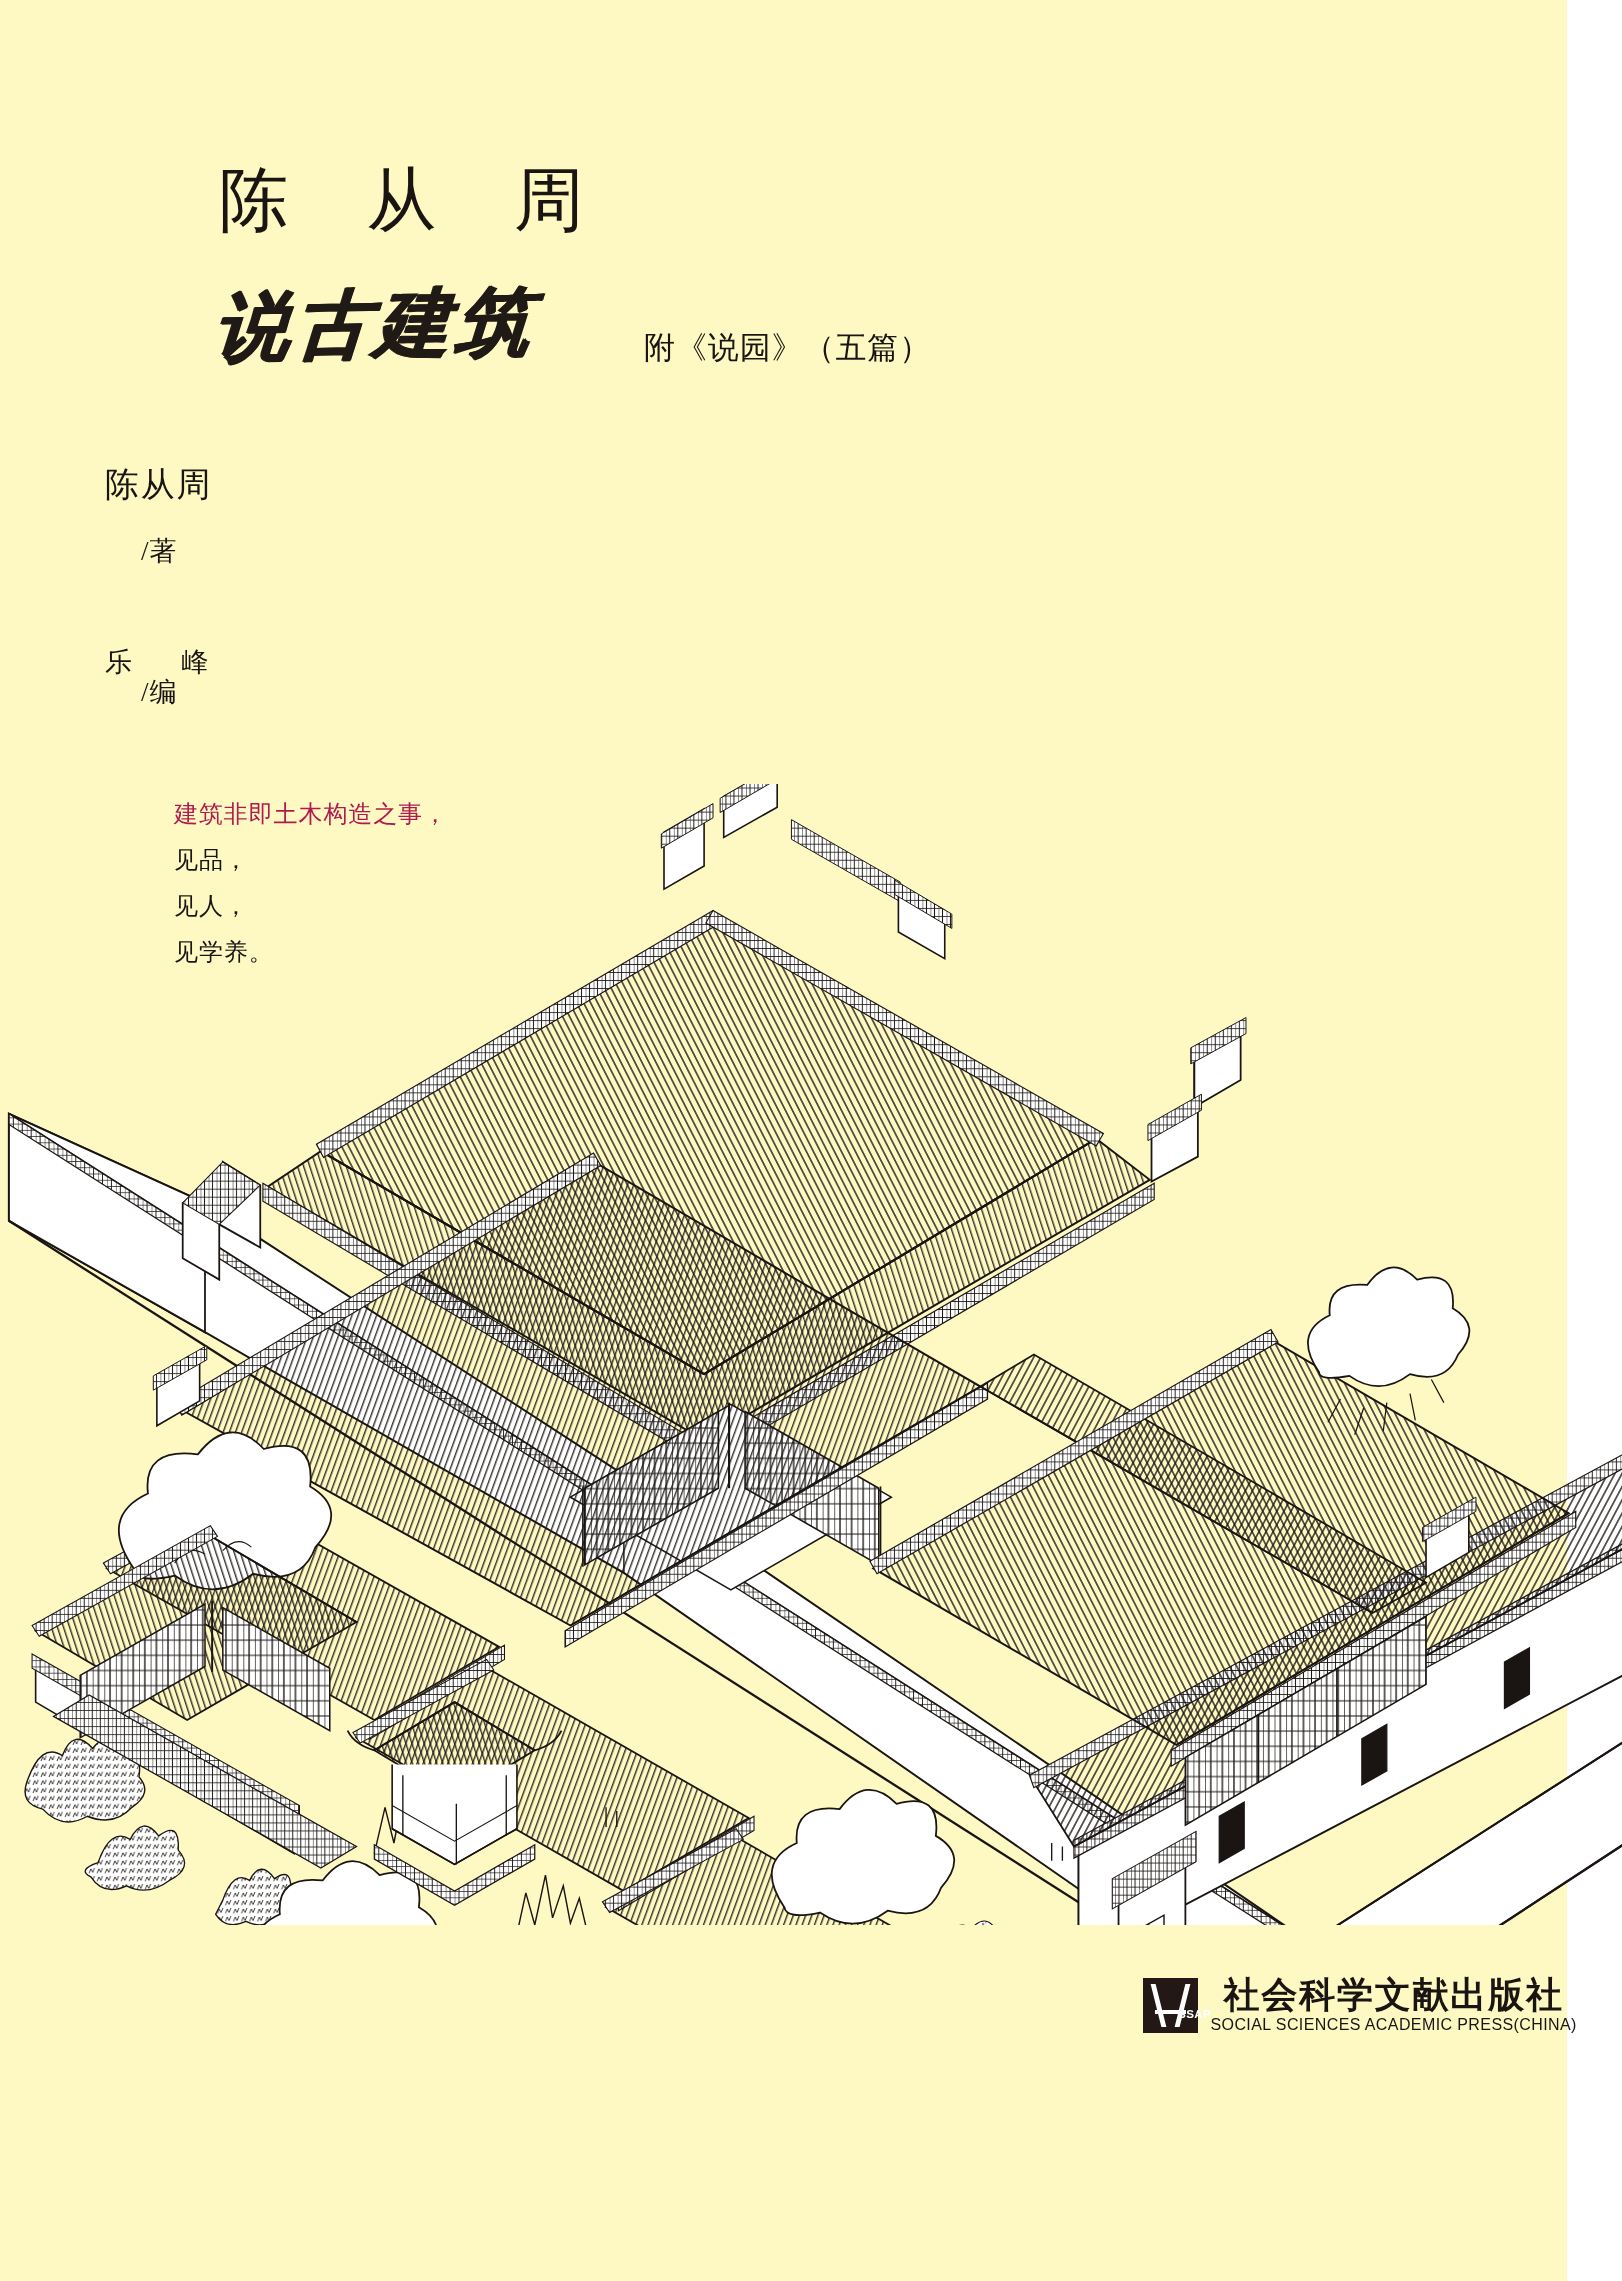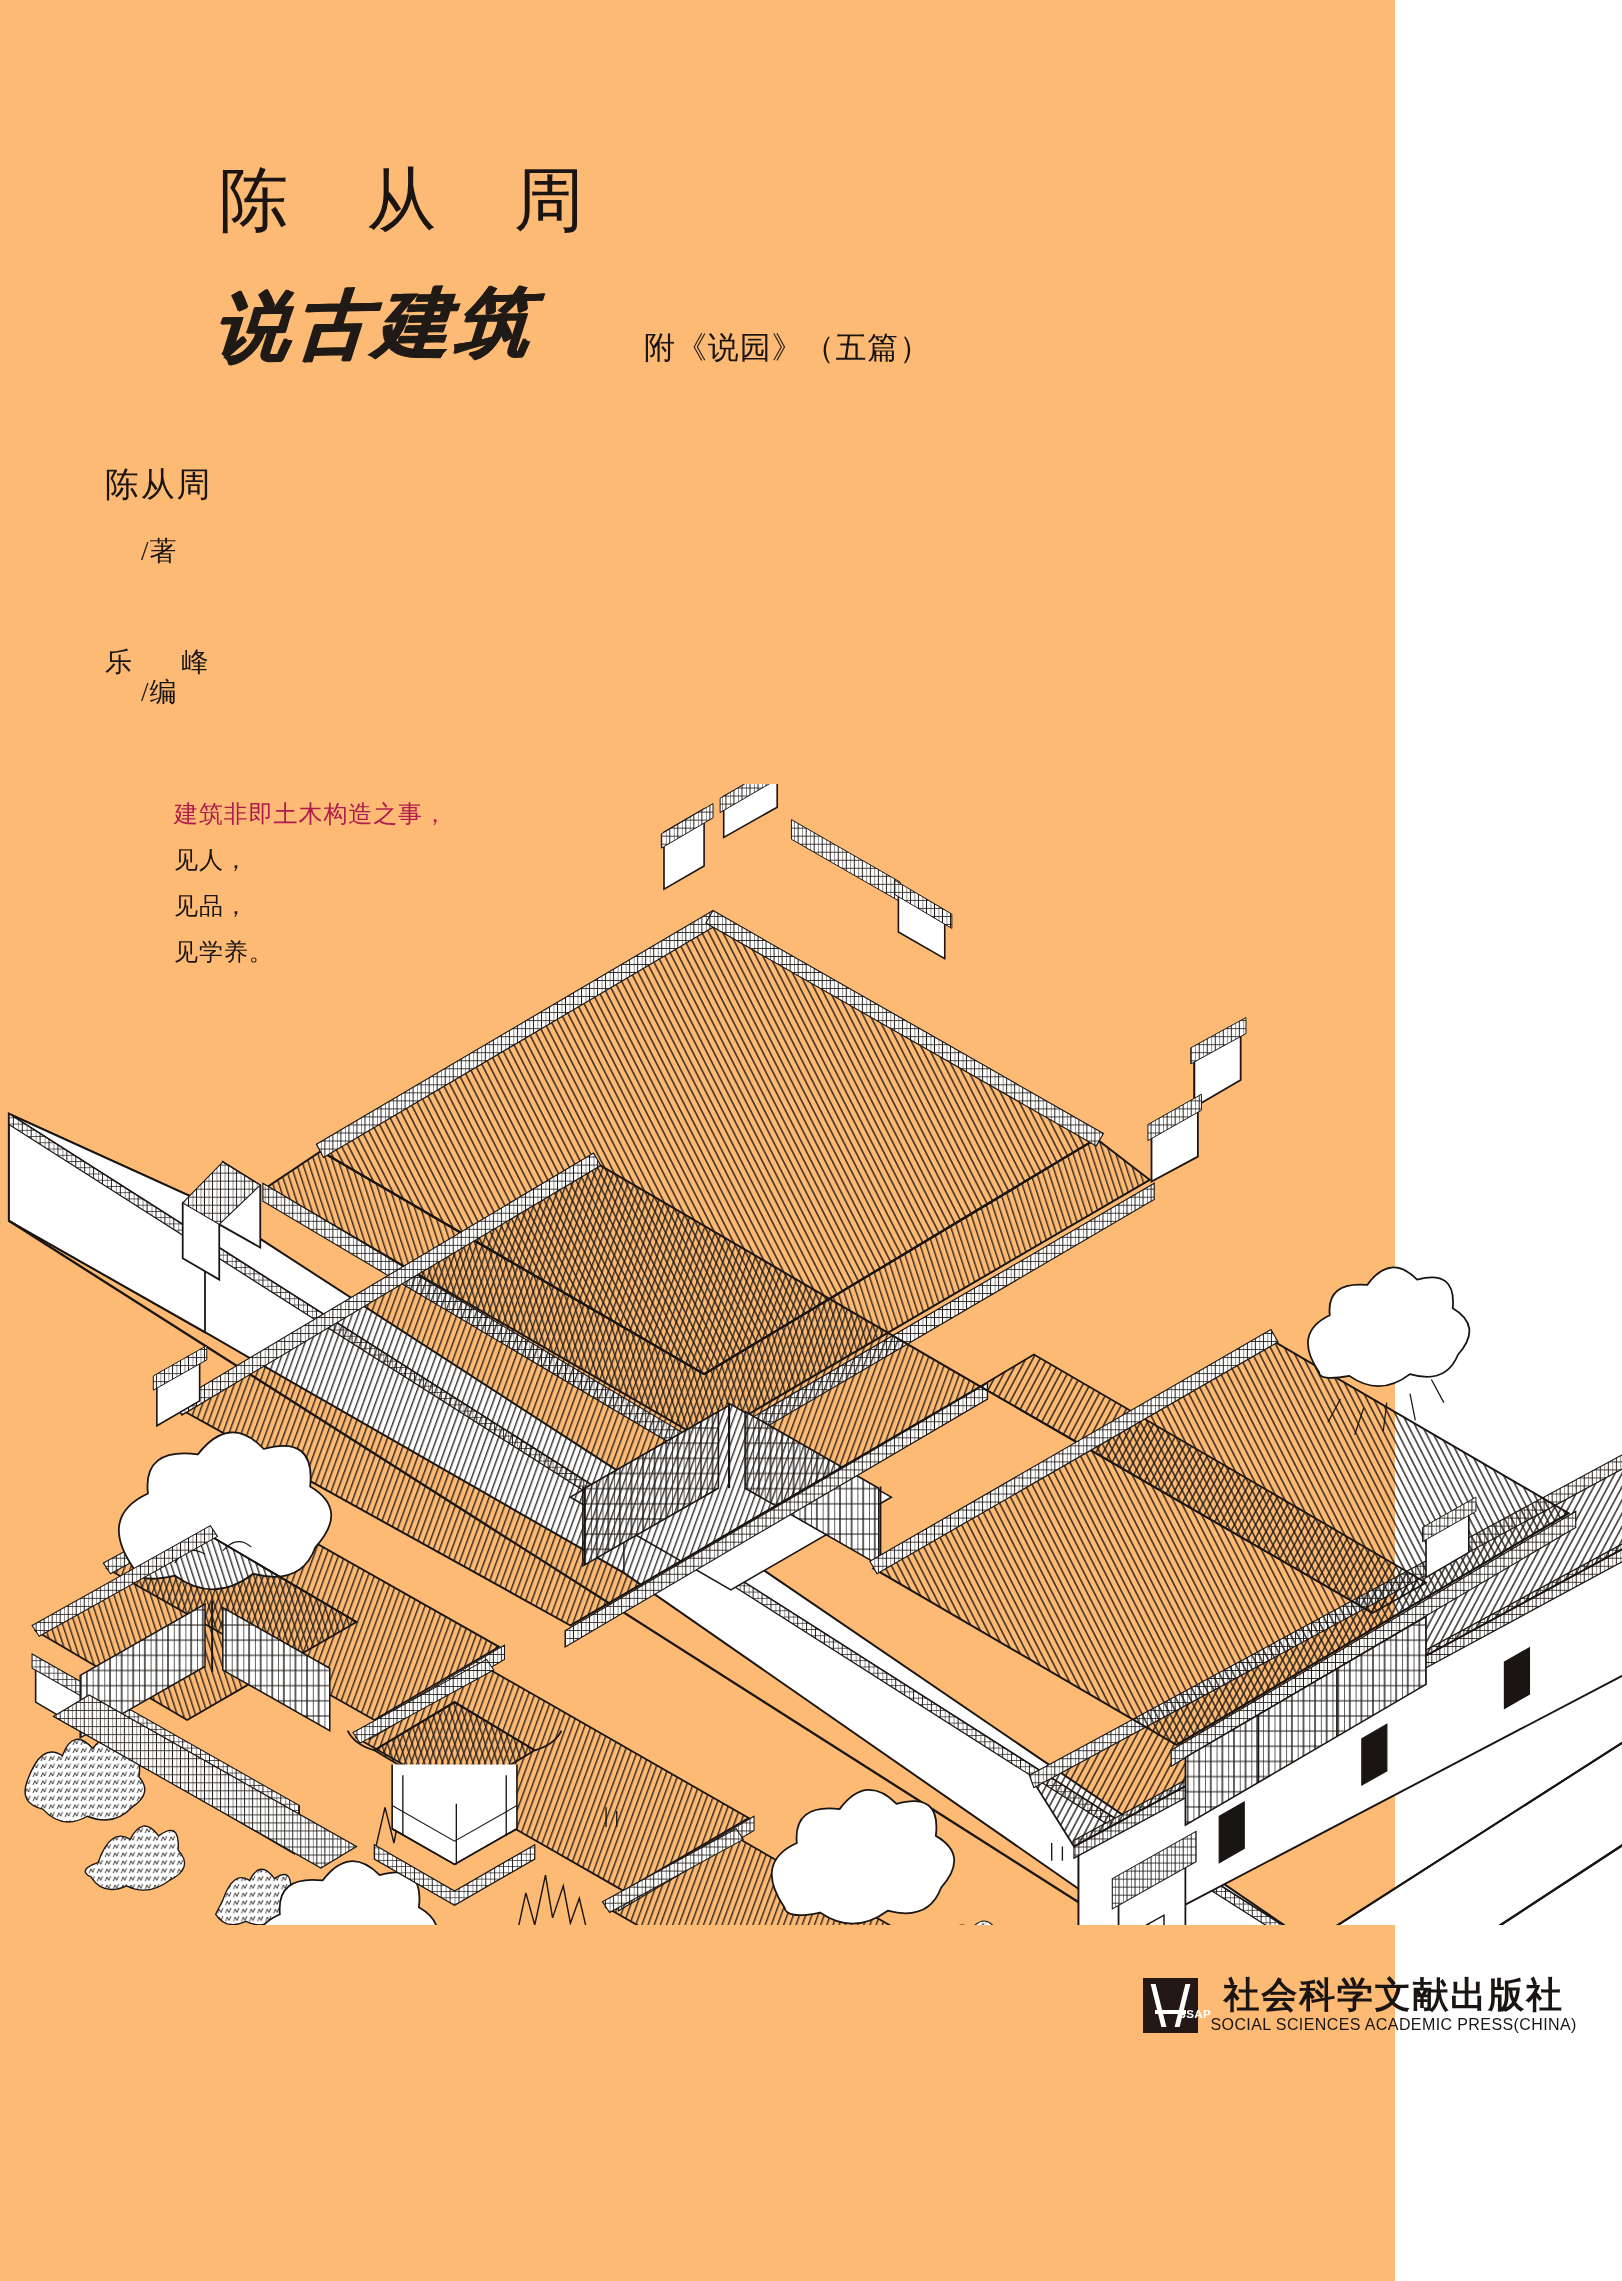--- a/index.html
+++ b/index.html
@@ -13,23 +13,23 @@
     position: relative;
     overflow: hidden;
     font-family: "Liberation Serif", "DejaVu Serif", serif;
     background: #ffffff;
   }
 
   
   #cover {
     position: absolute;
     left: 0; top: 0;
-    width: 1395px;
+    width: 1567px;
     height: 2281px;
-    background: #fdba74;
+    background: #fef9c3;
   }
 
   
   .author-top {
     position: absolute;
     left: 219px;
     top: 166px;
     font-family: "Liberation Serif", "DejaVu Serif", serif;
     font-size: 70px;
     line-height: 1;
@@ -200,22 +200,22 @@
 
   <div class="title-sub">附《说园》（五篇）</div>
 
   <div class="byline byline-author-name">陈从周</div>
   <div class="byline byline-author-role">/著</div>
   <div class="byline byline-editor-name">乐 峰</div>
   <div class="byline byline-editor-role">/编</div>
 
   <div id="tagline">
     <div class="tag-line accent">建筑非即土木构造之事，</div>
+    <div class="tag-line">见品，</div>
     <div class="tag-line">见人，</div>
-    <div class="tag-line">见品，</div>
     <div class="tag-line">见学养。</div>
   </div>
 
   <div id="illustration">
     <svg viewBox="0 0 1821 1280" preserveAspectRatio="none" xmlns="http://www.w3.org/2000/svg">
       <defs>
 
         <pattern id="tileA" width="7" height="26" patternUnits="userSpaceOnUse" patternTransform="rotate(-27)">
           <path d="M3 0 L3 26" stroke="#1a1512" stroke-width="1.5" fill="none"></path>
         </pattern>

